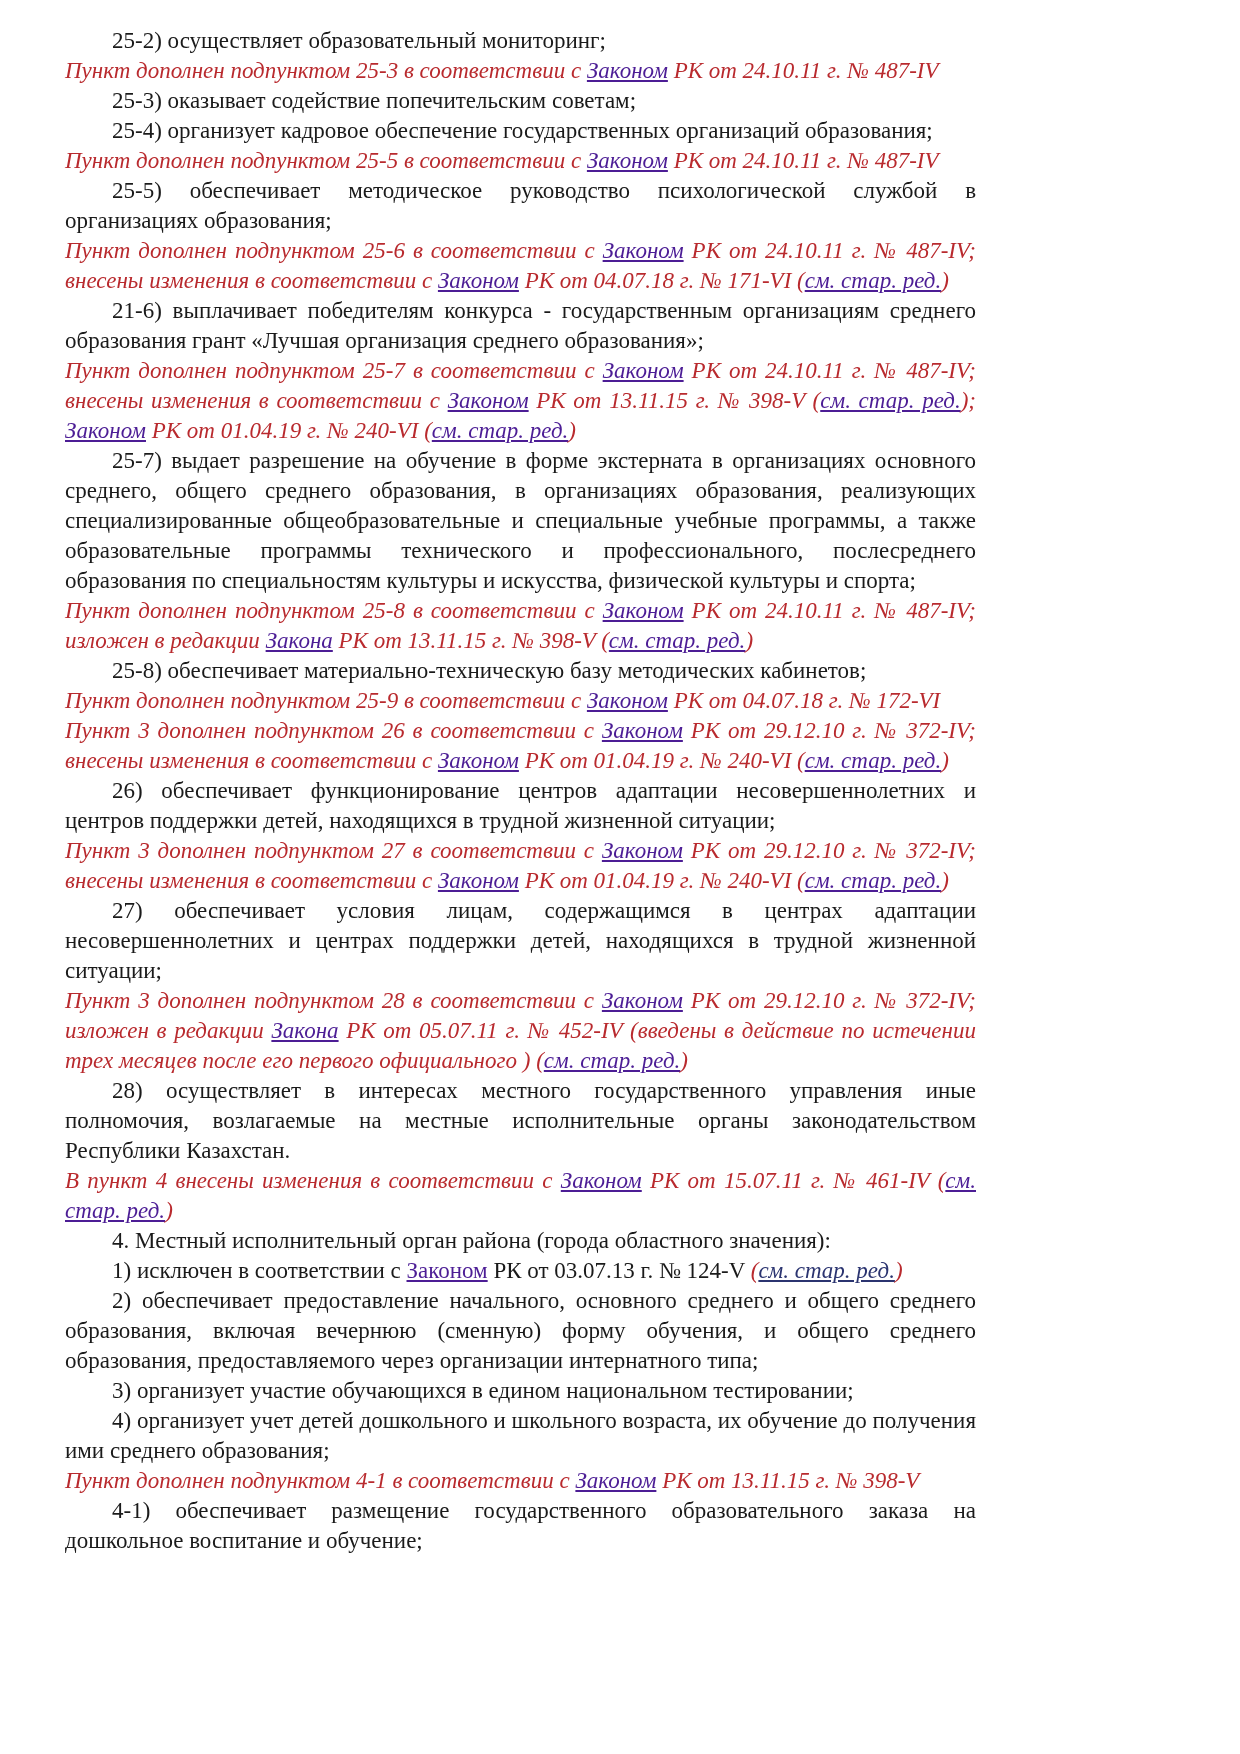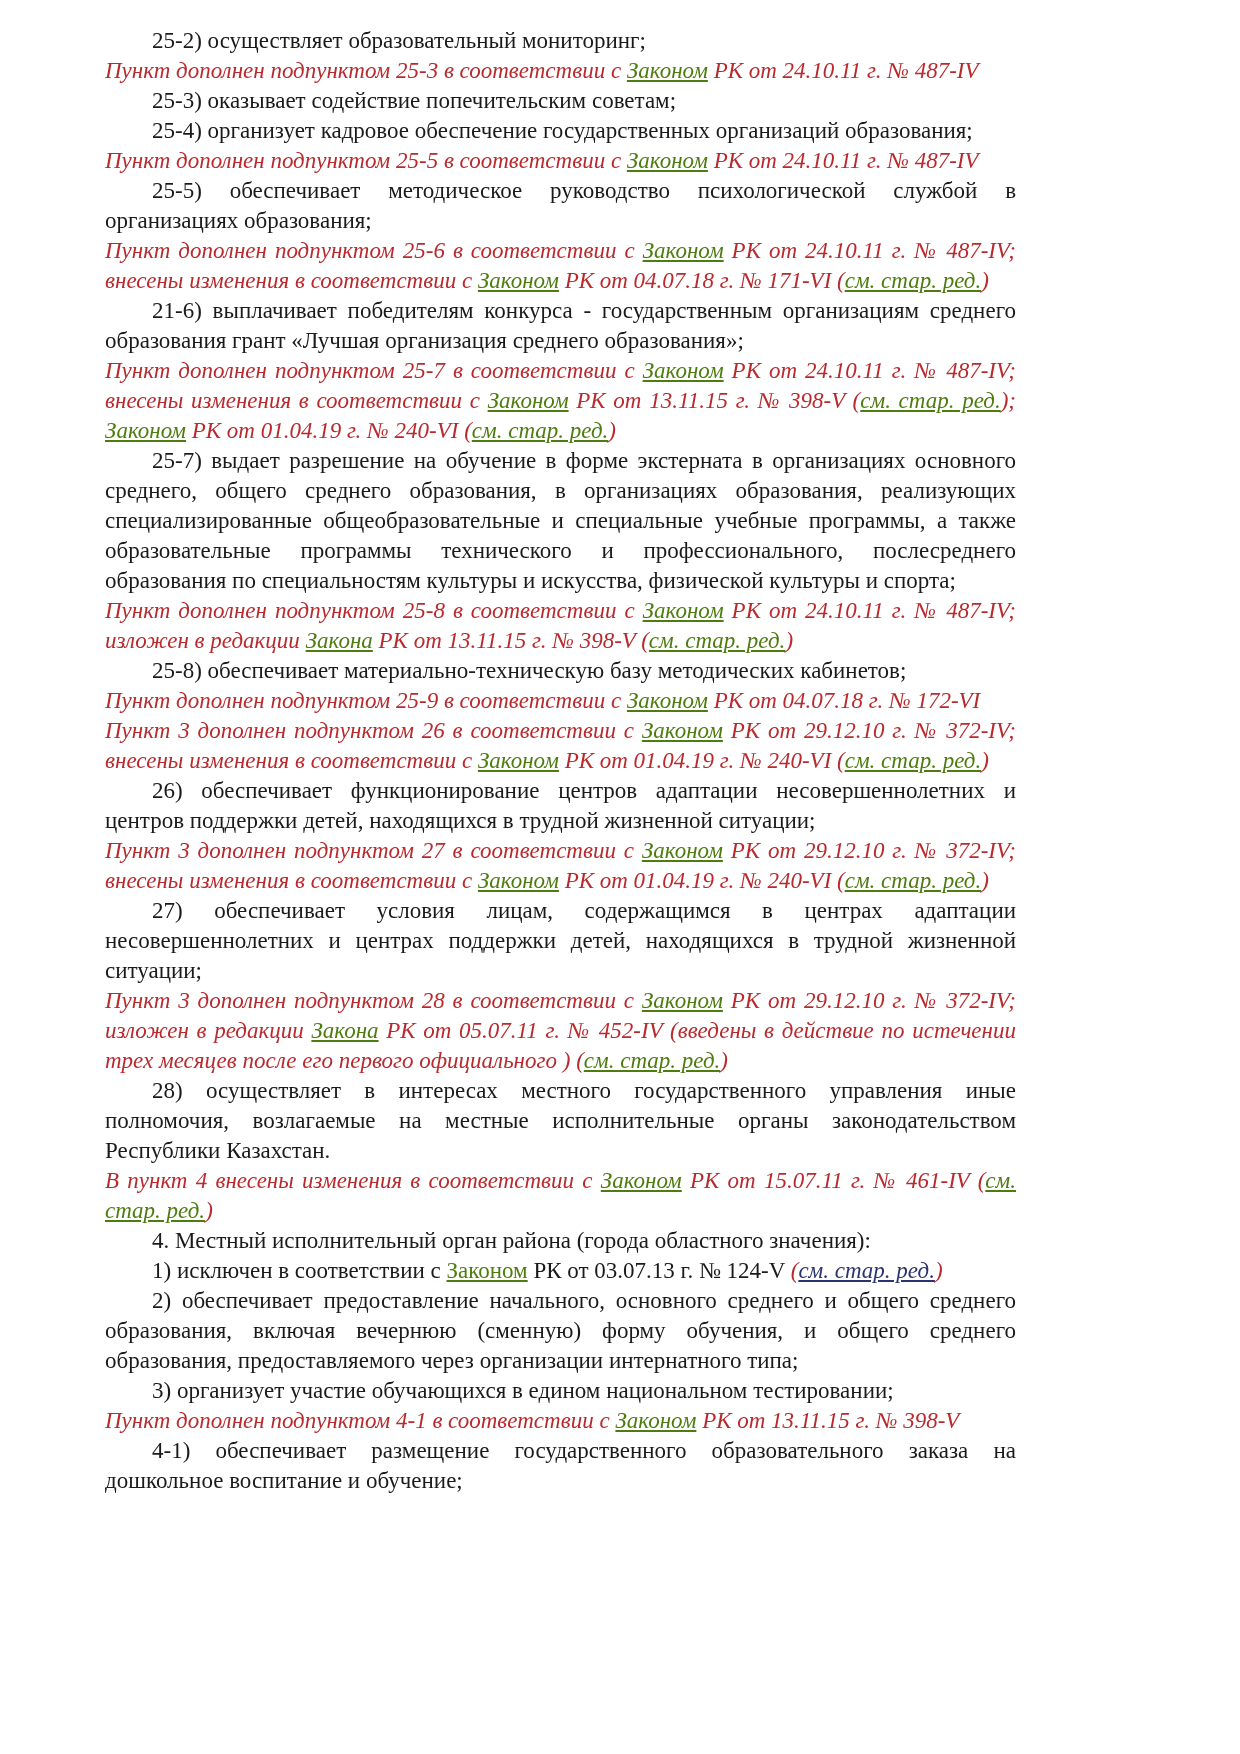--- a/index.html
+++ b/index.html
@@ -12,40 +12,39 @@
     height: 1754px;
     overflow: hidden;
     font-family: "Liberation Serif", "DejaVu Serif", serif;
   }
   .page {
     box-sizing: border-box;
     width: 1060px;
     height: 1754px;
     padding: 26px 84px 0 65px;
     background: #ffffff;
-    margin-left: 40px;
   }
   .page p {
     margin: 0;
     font-size: 23px;
     line-height: 30px;
     text-align: justify;
   }
   p.body {
     color: #1a1a1a;
     text-indent: 47px;
   }
   p.note {
     color: #b92a2e;
     font-style: italic;
     text-indent: 0;
   }
   .text { }
   .link {
-    color: #4d7c0f;
+    color: #4c1d95;
     text-decoration: underline;
     cursor: pointer;
   }
   .link-italic {
     color: #2b3470;
     text-decoration: underline;
     font-style: italic;
     cursor: pointer;
   }
   .red-italic {
@@ -74,15 +73,16 @@
     <p class="body"><span class="text">26) обеспечивает функционирование центров адаптации несовершеннолетних и центров поддержки детей, находящихся в трудной жизненной ситуации;</span></p>
     <p class="note"><span class="text">Пункт 3 дополнен подпунктом 27 в соответствии с </span><span class="link">Законом</span><span class="text"> РК от 29.12.10 г. № 372-IV; внесены изменения в соответствии с </span><span class="link">Законом</span><span class="text"> РК от 01.04.19 г. № 240-VI (</span><span class="link">см. стар. ред.</span><span class="text">)</span></p>
     <p class="body"><span class="text">27) обеспечивает условия лицам, содержащимся в центрах адаптации несовершеннолетних и центрах поддержки детей, находящихся в трудной жизненной ситуации;</span></p>
     <p class="note"><span class="text">Пункт 3 дополнен подпунктом 28 в соответствии с </span><span class="link">Законом</span><span class="text"> РК от 29.12.10 г. № 372-IV; изложен в редакции </span><span class="link">Закона</span><span class="text"> РК от 05.07.11 г. № 452-IV (введены в действие по истечении трех месяцев после его первого официального ) (</span><span class="link">см. стар. ред.</span><span class="text">)</span></p>
     <p class="body"><span class="text">28) осуществляет в интересах местного государственного управления иные полномочия, возлагаемые на местные исполнительные органы законодательством Республики Казахстан.</span></p>
     <p class="note"><span class="text">В пункт 4 внесены изменения в соответствии с </span><span class="link">Законом</span><span class="text"> РК от 15.07.11 г. № 461-IV (</span><span class="link">см. стар. ред.</span><span class="text">)</span></p>
     <p class="body"><span class="text">4. Местный исполнительный орган района (города областного значения):</span></p>
     <p class="body"><span class="text">1) исключен в соответствии с </span><span class="link">Законом</span><span class="text"> РК от 03.07.13 г. № 124-V </span><span class="red-italic">(</span><span class="link-italic">см. стар. ред.</span><span class="red-italic">)</span></p>
     <p class="body"><span class="text">2) обеспечивает предоставление начального, основного среднего и общего среднего образования, включая вечернюю (сменную) форму обучения, и общего среднего образования, предоставляемого через организации интернатного типа;</span></p>
     <p class="body"><span class="text">3) организует участие обучающихся в едином национальном тестировании;</span></p>
+    <p class="body"><span class="text">4) организует учет детей дошкольного и школьного возраста, их обучение до получения ими среднего образования;</span></p>
     <p class="note"><span class="text">Пункт дополнен подпунктом 4-1 в соответствии с </span><span class="link">Законом</span><span class="text"> РК от 13.11.15 г. № 398-V</span></p>
     <p class="body"><span class="text">4-1) обеспечивает размещение государственного образовательного заказа на дошкольное воспитание и обучение;</span></p>
   </main>
 
 </body></html>

